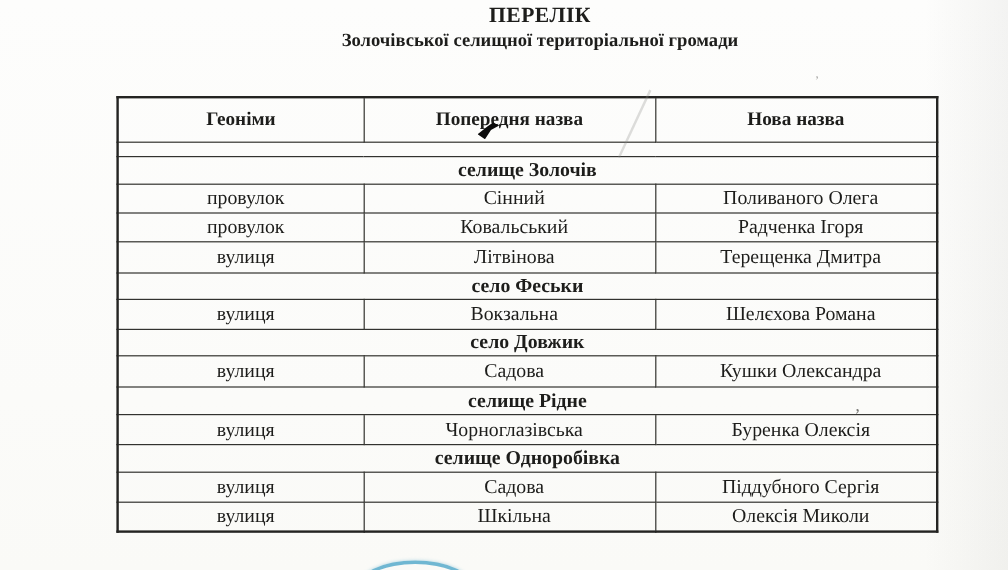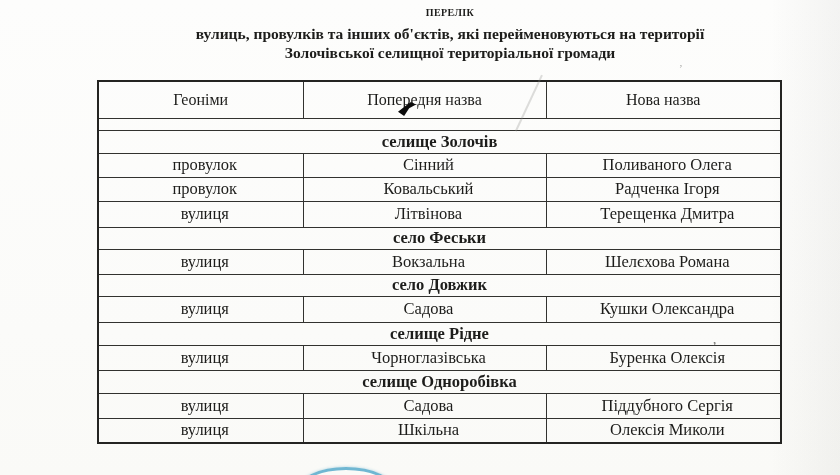--- a/index.html
+++ b/index.html
@@ -13,35 +13,35 @@
   }
   .page::before{ 
     content:"";position:absolute;top:0;right:0;width:70px;height:100%;
     background:linear-gradient(90deg,rgba(0,0,0,0) 0%,rgba(60,60,55,0.05) 100%);
     pointer-events:none;
   }
   .title-block{
     position:absolute;top:3px;left:60px;width:780px;
     text-align:center;font-weight:bold;line-height:19px;font-size:15.5px;
   }
-  .title-main{font-size:10px;letter-spacing:.4px;margin-bottom:2px;}
+  .title-main{font-size:18px;letter-spacing:.4px;margin-bottom:2px;}
   .doc-table{
     position:absolute;left:97px;top:80px;width:683px;
     border-collapse:collapse;table-layout:fixed;
     font-size:16.5px;
   }
   .doc-table td,.doc-table th{
     border:1.6px solid #32322f;
     padding:0 0 0 8px;
     vertical-align:middle;
     overflow:hidden;white-space:nowrap;text-align:center;
   }
   .doc-table{border:2px solid #242422;}
   .doc-table th{
-    font-size:16px;font-weight:normal;text-align:center;padding:0;
+    font-size:16px;font-weight:bold;text-align:center;padding:0;
   }
   .row-section td{
     font-weight:bold;text-align:center;padding:0;font-size:16.5px;
   }
   .row-spacer td{padding:0;}
   .cursor-mark{ 
     position:absolute;left:398px;top:102px;width:18px;height:14px;
     background:#0c0c0c;
     clip-path:polygon(0% 70%,45% 25%,72% 0%,100% 18%,62% 45%,34% 100%);
     filter:blur(.3px);
@@ -60,21 +60,20 @@
     background:transparent;
   }
 </style>
 </head>
 <body>
 
 <div class="page">
 
   <div class="title-block">
     <div class="title-main">ПЕРЕЛІК</div>
-    <div>вулиць, провулків та інших об'єктів, які перейменовуються на території</div>
     <div>Золочівської селищної територіальної громади</div>
   </div>
 
   <table class="doc-table">
     <colgroup>
       <col style="width:205px">
         <col style="width:243px">
         <col style="width:235px">
     </colgroup>
     <tbody>

